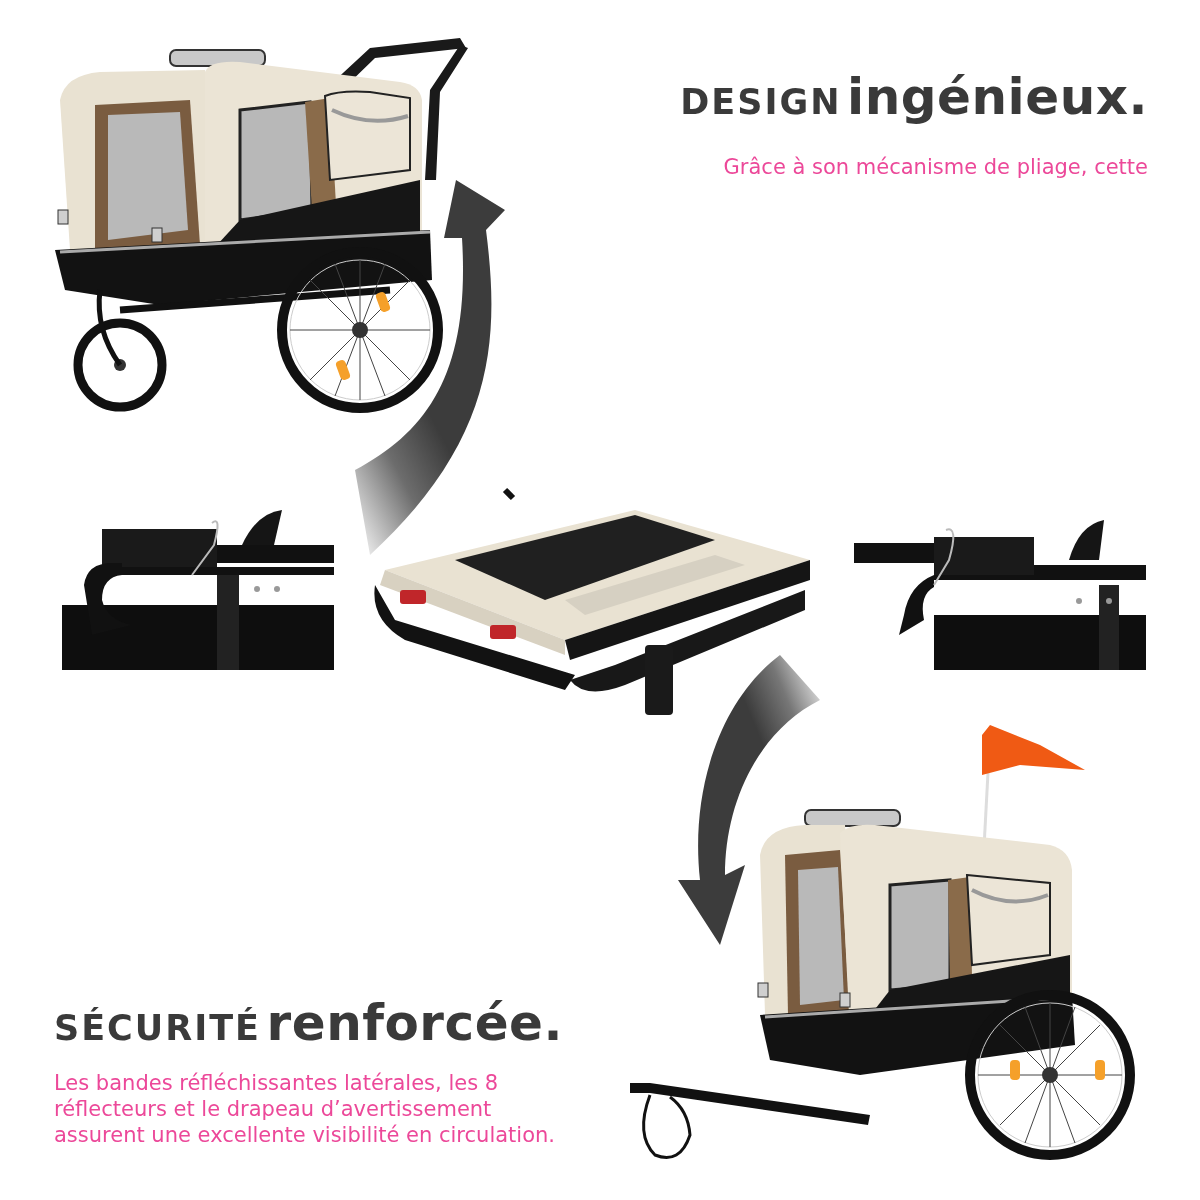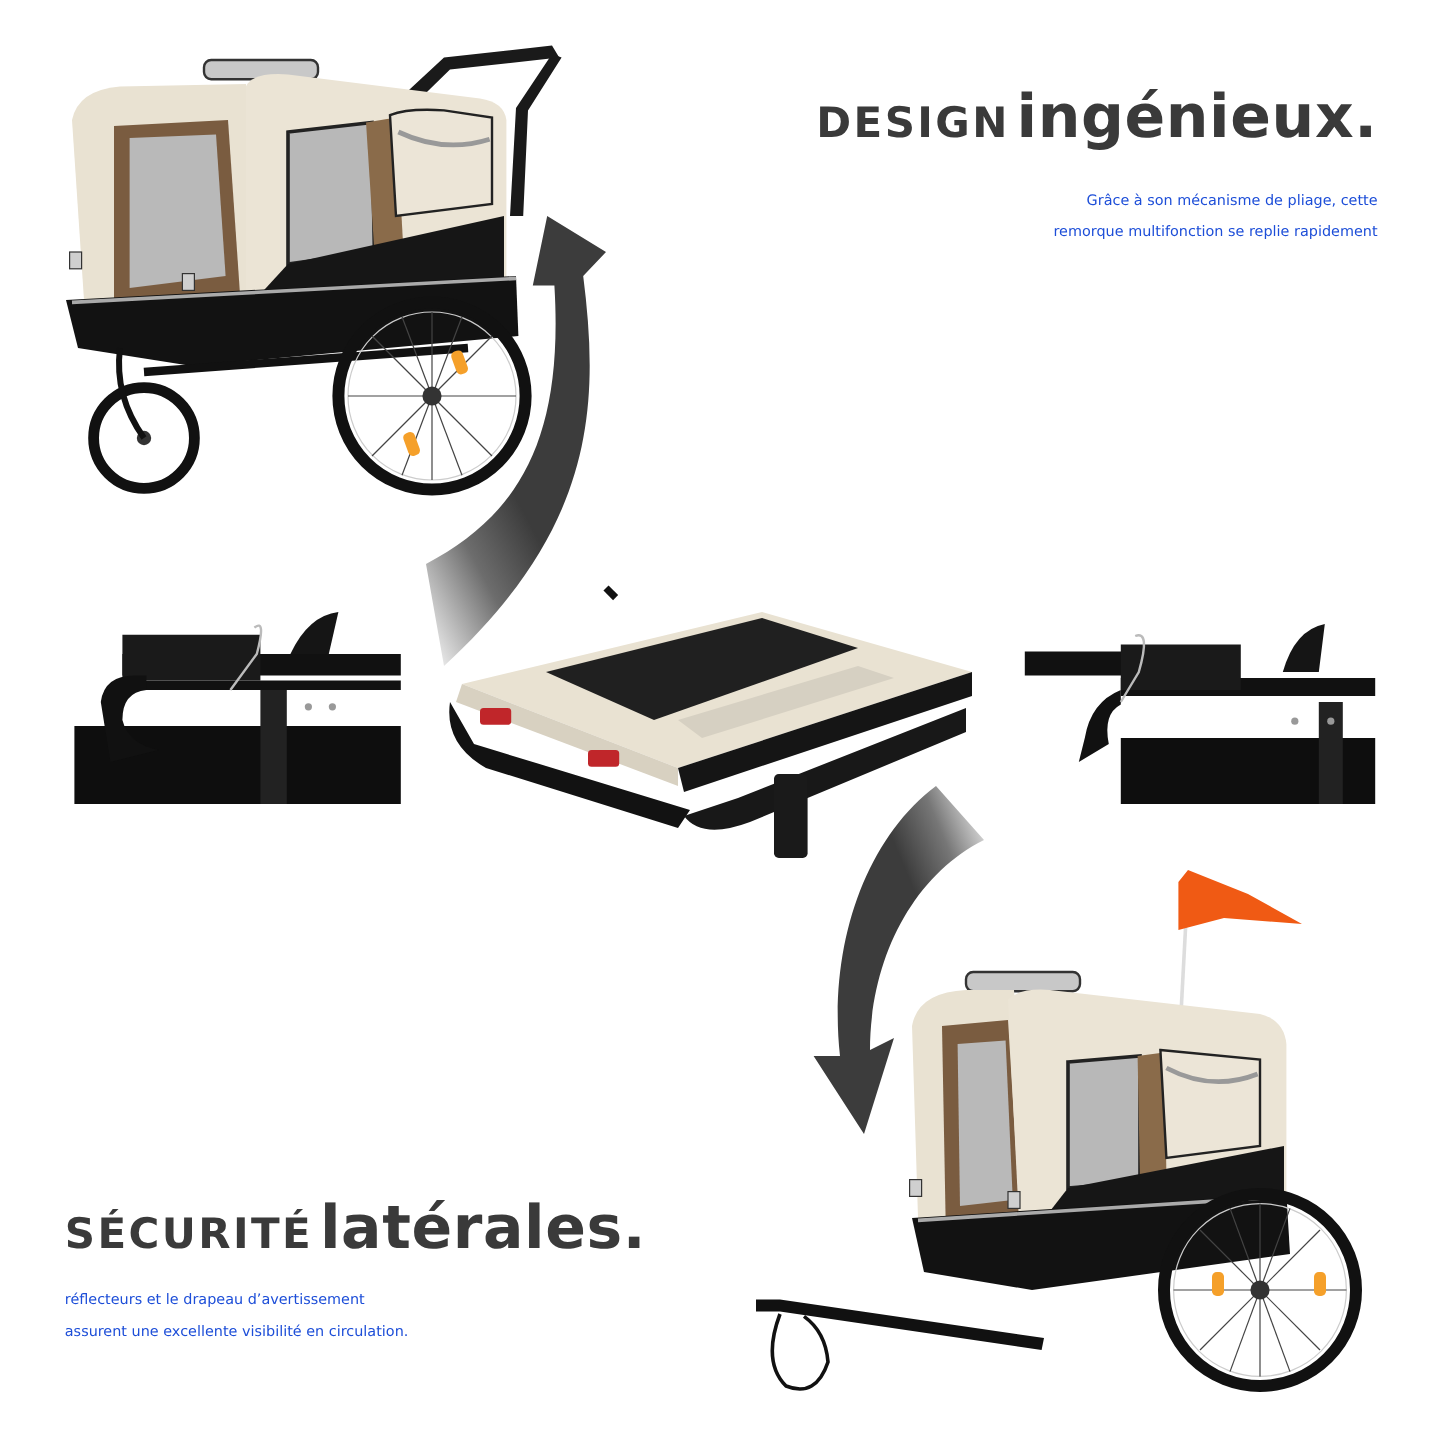--- a/index.html
+++ b/index.html
@@ -2,45 +2,45 @@
 <html><head>
 <meta charset="utf-8">
 <style>
   html, body { margin: 0; padding: 0; background: #ffffff; }
   body { width: 1200px; height: 1200px; position: relative; overflow: hidden;
          font-family: "DejaVu Sans", "Liberation Sans", sans-serif; color: #3d3d3d; }
   .abs { position: absolute; }
   .headline { white-space: nowrap; line-height: 1; letter-spacing: 0.5px; }
   .headline .light { font-weight: 700; font-size: 35px; color: #3a3a3a; letter-spacing: 2px; }
   .headline .bold { font-weight: 700; font-size: 50px; color: #3a3a3a; letter-spacing: 0.5px; }
-  .para { font-size: 12px; line-height: 26px; color: #1d4ed8; }
+  .para { font-size: 21px; line-height: 26px; color: #ec4899; }
   .para div { white-space: nowrap; }
   #h1 { right: 52px; top: 72px; text-align: right; }
   #p1 { right: 52px; top: 154px; text-align: right; }
   #h2 { left: 54px; top: 998px; }
   #p2 { left: 54px; top: 1070px; text-align: left; }
   svg { position: absolute; overflow: visible; }
 </style>
 </head>
 <body>
 
 <div id="h1" class="abs headline">
   <span class="light">DESIGN</span>
   <span class="bold">ingénieux.</span>
 </div>
 <div id="p1" class="abs para">
   <div>Grâce à son mécanisme de pliage, cette</div>
-  <div>remorque multifonction se replie rapidement</div>
 </div>
 
 <div id="h2" class="abs headline">
   <span class="light">SÉCURITÉ</span>
-  <span class="bold">latérales.</span>
+  <span class="bold">renforcée.</span>
 </div>
 <div id="p2" class="abs para">
+  <div>Les bandes réfléchissantes latérales, les 8</div>
   <div>réflecteurs et le drapeau d’avertissement</div>
   <div>assurent une excellente visibilité en circulation.</div>
 </div>
 
 <svg style="left:0;top:0" width="1200" height="1200" viewBox="0 0 1200 1200">
   <defs>
     <linearGradient id="gUp" x1="0" y1="1" x2="0.6" y2="0.2">
       <stop offset="0" stop-color="#3c3c3c" stop-opacity="0"></stop>
       <stop offset="0.35" stop-color="#3c3c3c" stop-opacity="0.75"></stop>
       <stop offset="0.6" stop-color="#3c3c3c" stop-opacity="1"></stop>

